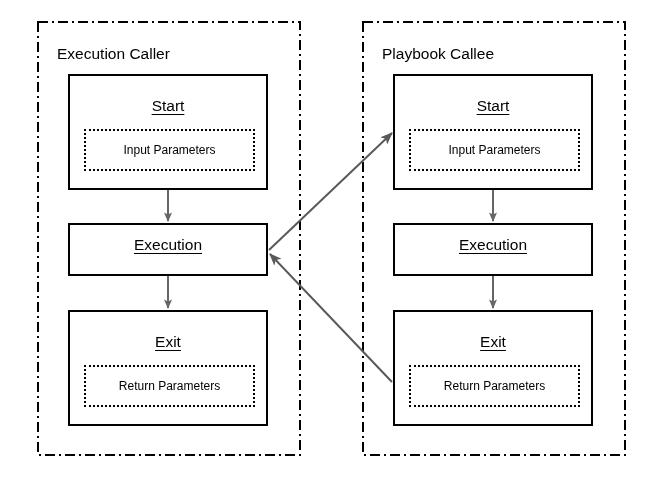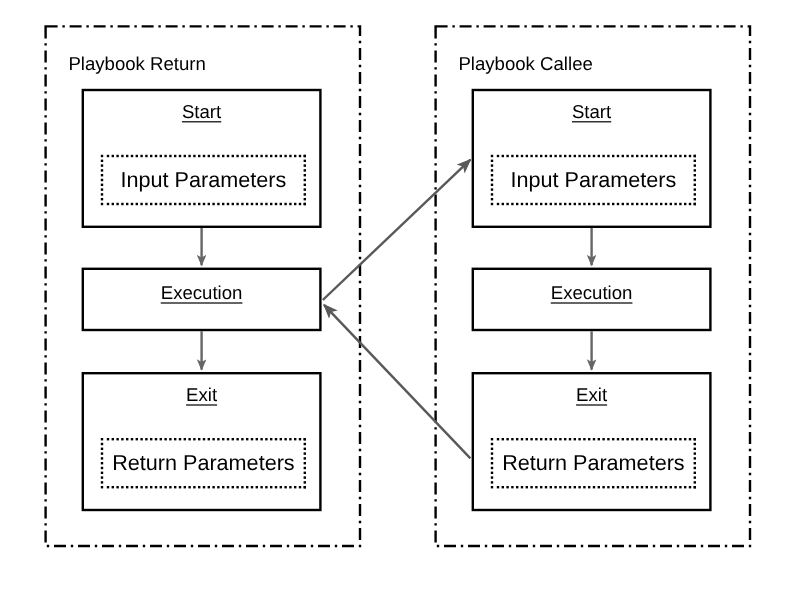--- a/index.html
+++ b/index.html
@@ -53,35 +53,35 @@
     left: 0;
     right: 0;
     text-align: center;
     font-size: 15.5px;
     color: #000000;
     text-decoration: underline;
     text-underline-offset: 3px;
     line-height: 1;
     white-space: nowrap;
   }
-  .node-title.tall { top: 10px; }
+  .node-title.tall { top: 22px; }
   .node-title.short { top: 12px; }
 
   
   .param-box {
     position: absolute;
     box-sizing: border-box;
     border: 2px dotted #000000;
     background: transparent;
     display: flex;
     align-items: center;
     justify-content: center;
   }
   .param-label {
-    font-size: 18px;
+    font-size: 12px;
     color: #000000;
     white-space: nowrap;
     line-height: 1;
   }
 
   
   #connector-layer {
     position: absolute;
     left: 0;
     top: 0;
@@ -93,21 +93,21 @@
 </head>
 <body>
 
 <div id="diagram-root">
 
   <div class="panel" style="left:37px; top:21px; width:264px; height:435px; border:none;">
     <svg class="panel-svg" width="264" height="435">
       <rect x="1" y="1" width="262" height="433" fill="none" stroke="#000000" stroke-width="2" stroke-dasharray="10 4 2 4" stroke-linecap="butt"></rect>
     </svg>
   </div>
-  <div class="panel-label" style="left:57px; top:46px;">Playbook Return</div>
+  <div class="panel-label" style="left:57px; top:46px;">Execution Caller</div>
 
   <div class="node" style="left:68px; top:74px; width:200px; height:116px;">
     <div class="node-title tall">Start</div>
     <div class="param-box" style="left:14px; top:53px; width:171px; height:42px;">
       <span class="param-label">Input Parameters</span>
     </div>
   </div>
 
   <div class="node" style="left:68px; top:223px; width:200px; height:53px;">
     <div class="node-title short">Execution</div>

